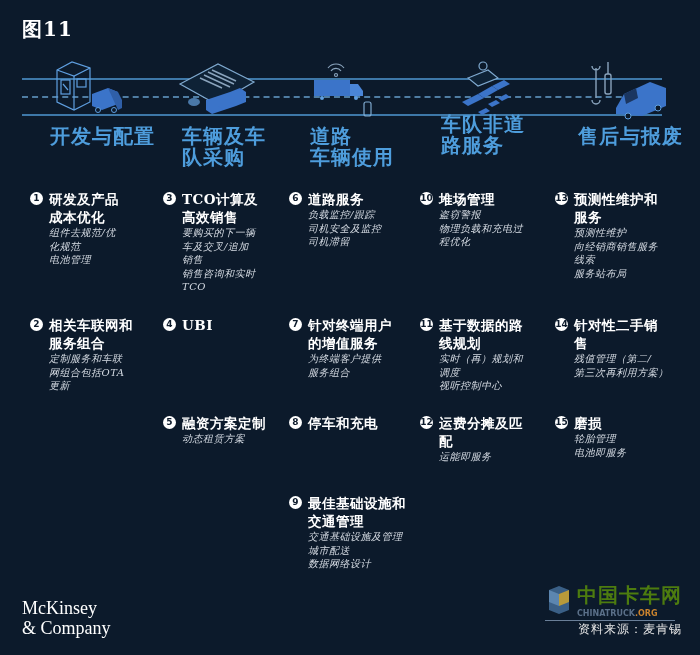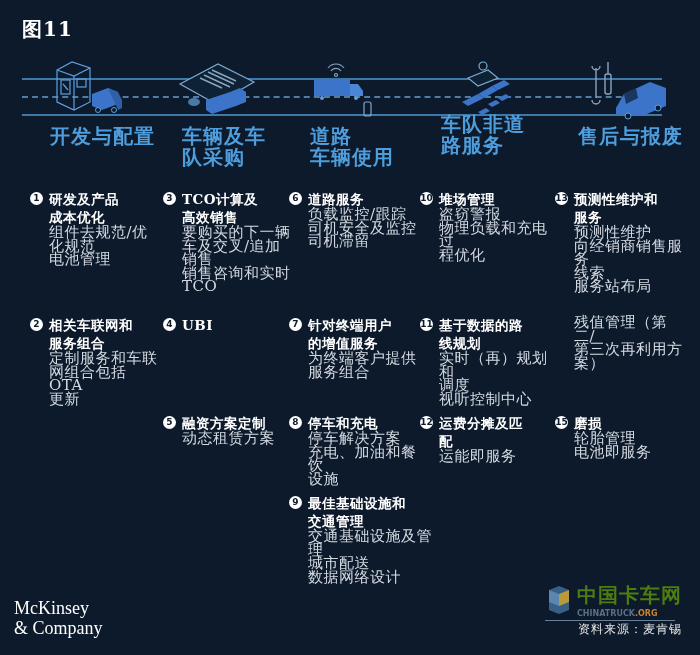--- a/index.html
+++ b/index.html
@@ -15,24 +15,24 @@
   .road-dash { position: absolute; left: 0; top: 22px; width: 100%; height: 0; border-top: 2px dashed #4f7da3; }
 
   .stage-icon { position: absolute; }
 
   .stage-label { position: absolute; color: #4e9ddc; font-size: 20px; font-weight: bold; line-height: 21px; letter-spacing: 1px; }
 
   .item { position: absolute; width: 130px; }
   .item-head { display: flex; align-items: flex-start; }
   .num { flex: 0 0 auto; width: 13px; height: 13px; border-radius: 50%; background: #ffffff; color: #0c1a2b; font-family: "DejaVu Sans", sans-serif; font-size: 9px; font-weight: bold; line-height: 13px; text-align: center; margin-top: 2px; margin-right: 6px; }
   .item-title { font-size: 13.5px; font-weight: bold; line-height: 18px; color: #ffffff; letter-spacing: 0.5px; }
-  .item-desc { margin-left: 19px; font-size: 15px; line-height: 13.5px; color: #d4dae2; letter-spacing: 0.5px; }
+  .item-desc { margin-left: 19px; font-size: 10px; line-height: 13.5px; color: #d4dae2; font-style: italic; letter-spacing: 0.5px; }
   .item-desc div { white-space: pre-wrap; }
 
-  .logo { position: absolute; left: 14px; top: 598px; font-family: "Liberation Serif", "DejaVu Serif", serif; color: #ffffff; font-size: 18px; line-height: 20px; }
+  .logo { position: absolute; left: 22px; top: 598px; font-family: "Liberation Serif", "DejaVu Serif", serif; color: #ffffff; font-size: 18px; line-height: 20px; }
   .logo .l2 { padding-left: 0; }
 
   .watermark { position: absolute; left: 543px; top: 580px; width: 150px; height: 60px; }
   .wm-cube { position: absolute; left: 4px; top: 4px; width: 24px; height: 32px; }
   .wm-cn { position: absolute; left: 34px; top: 2px; font-size: 20px; color: #4d7c0f; font-weight: bold; letter-spacing: 1px; }
   .wm-en { position: absolute; left: 34px; top: 29px; font-family: "DejaVu Sans", sans-serif; font-size: 8px; color: #5a6f88; font-weight: bold; }
   .wm-en span { color: #c9822e; text-align: right; }
   .wm-line { position: absolute; left: 2px; top: 40px; width: 130px; height: 1px; background: #6a7f98; }
   .source { position: absolute; left: 578px; top: 621px; font-size: 12px; color: #e6e6e6; letter-spacing: 1px; }
 </style>
@@ -222,25 +222,20 @@
       <div>服务组合</div>
     </div>
 </div>
 <div class="item" style="left:289px;top:414px">
   <div class="item-head">
       <span class="num">8</span>
     <div class="item-title">
         <div>停车和充电</div>
       </div>
     </div>
-  <div class="item-desc">
-      <div>停车解决方案</div>
-      <div>充电、加油和餐饮</div>
-      <div>设施</div>
-    </div>
 </div>
 <div class="item" style="left:289px;top:494px;width:150px">
   <div class="item-head">
       <span class="num">9</span>
     <div class="item-title">
         <div>最佳基础设施和</div>
         <div>交通管理</div>
       </div>
     </div>
   <div class="item-desc">
@@ -299,20 +294,27 @@
       </div>
     </div>
   <div class="item-desc">
       <div>预测性维护</div>
       <div>向经销商销售服务</div>
       <div>线索</div>
       <div>服务站布局</div>
     </div>
 </div>
 <div class="item" style="left:555px;top:316px">
+  <div class="item-head">
+      <span class="num">14</span>
+    <div class="item-title">
+        <div>针对性二手销</div>
+        <div>售</div>
+      </div>
+    </div>
   <div class="item-desc">
       <div>残值管理（第二/</div>
       <div>第三次再利用方案）</div>
     </div>
 </div>
 <div class="item" style="left:555px;top:414px">
   <div class="item-head">
       <span class="num">15</span>
     <div class="item-title">
         <div>磨损</div>

